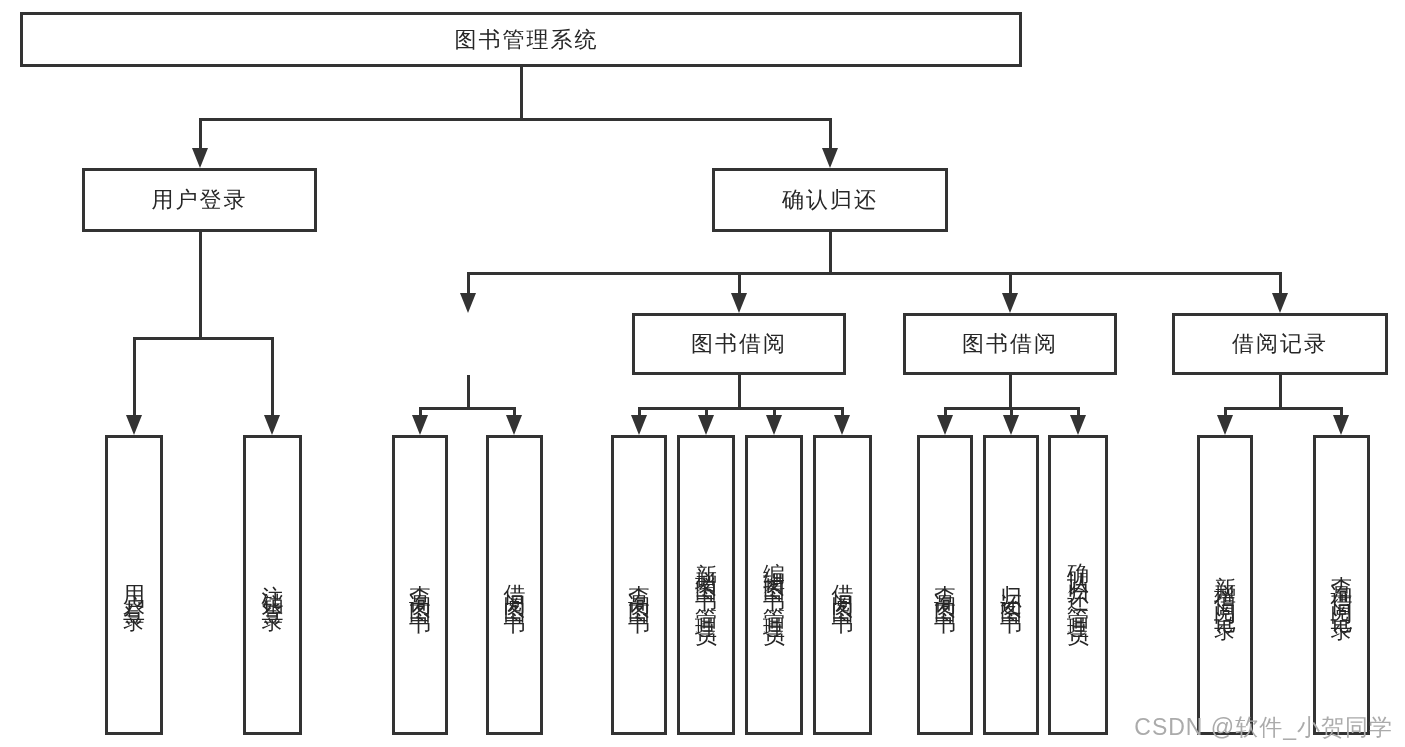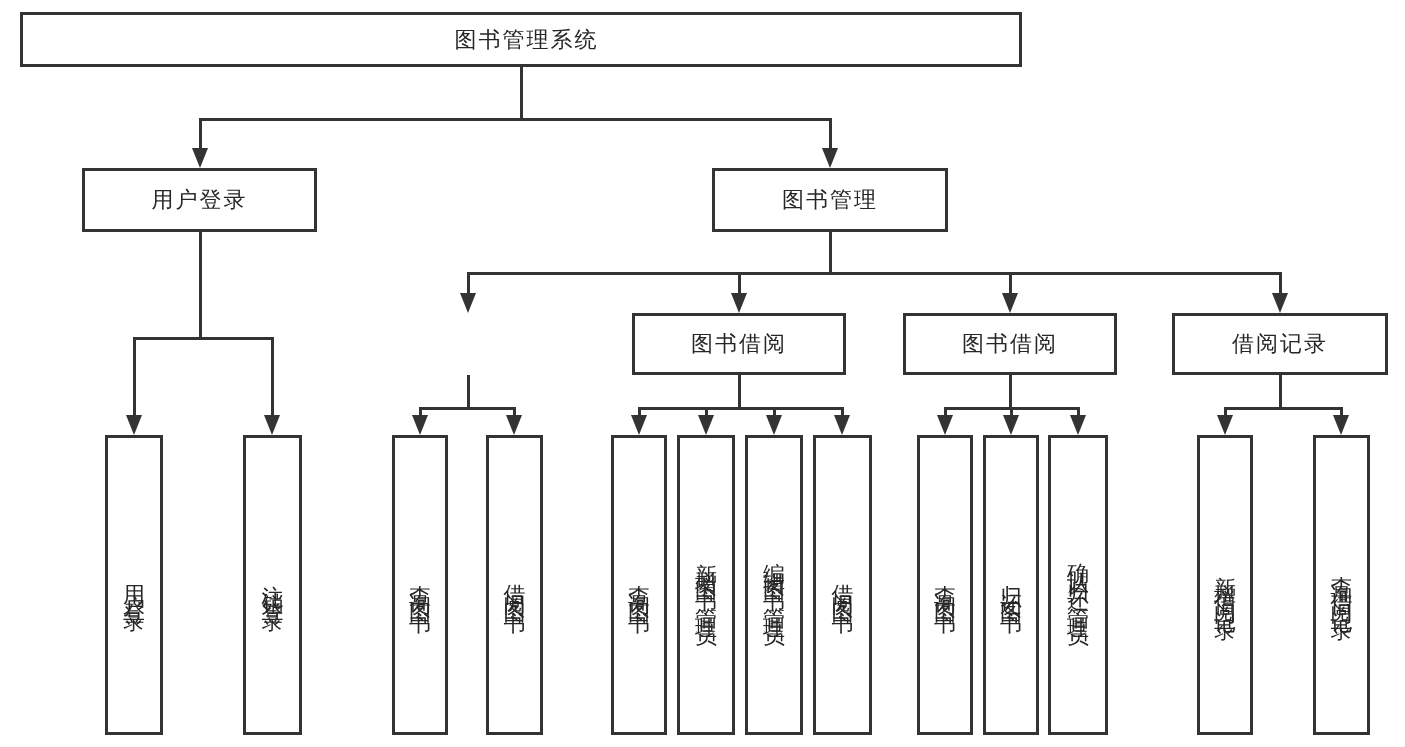--- a/index.html
+++ b/index.html
@@ -64,21 +64,21 @@
   <div class="hline" style="left:199px;top:118px;width:633px;"></div>
   <div class="vline" style="left:199px;top:118px;height:34px;"></div>
   <div class="arrow" style="left:192px;top:148px;"></div>
   <div class="vline" style="left:829px;top:118px;height:34px;"></div>
   <div class="arrow" style="left:822px;top:148px;"></div>
 
   <div class="box" style="left:82px;top:168px;width:235px;height:64px;">
     <span class="hlabel">用户登录</span>
   </div>
   <div class="box" style="left:712px;top:168px;width:236px;height:64px;">
-    <span class="hlabel">图书管理</span>
+    <span class="hlabel">确认归还</span>
   </div>
 
   <div class="vline" style="left:199px;top:232px;height:108px;"></div>
   <div class="hline" style="left:133px;top:337px;width:141px;"></div>
   <div class="vline" style="left:133px;top:337px;height:88px;"></div>
   <div class="arrow" style="left:126px;top:415px;"></div>
   <div class="vline" style="left:271px;top:337px;height:88px;"></div>
   <div class="arrow" style="left:264px;top:415px;"></div>
 
   <div class="vline" style="left:829px;top:232px;height:43px;"></div>
@@ -173,14 +173,15 @@
     <span class="vlabel">确认归还（管理员）</span>
   </div>
 
   <div class="box" style="left:1197px;top:435px;width:56px;height:300px;">
     <span class="vlabel">新增借阅记录</span>
   </div>
   <div class="box" style="left:1313px;top:435px;width:57px;height:300px;">
     <span class="vlabel">查询借阅记录</span>
   </div>
 
+  <div class="watermark">CSDN @软件_小贺同学</div>
 
 </div>
 
 </body></html>

